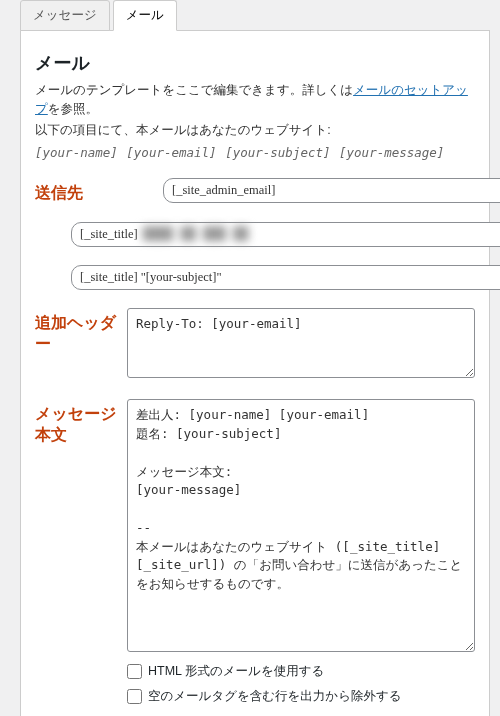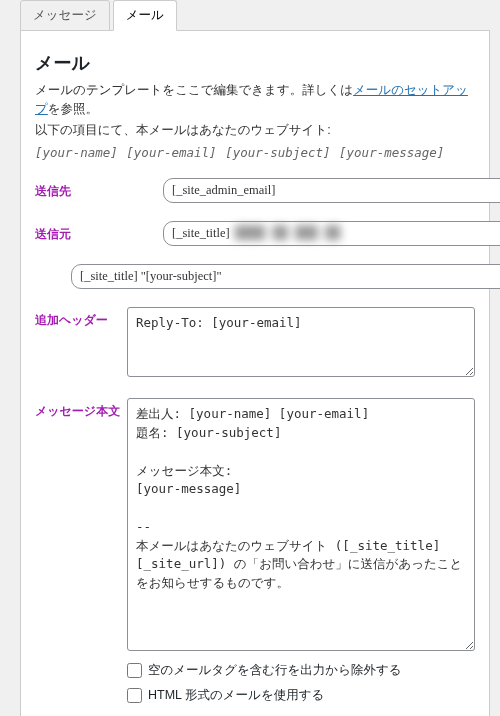--- a/index.html
+++ b/index.html
@@ -67,23 +67,23 @@
     font-style: italic;
   }
   .form-row {
     display: flex;
     align-items: flex-start;
     margin-bottom: 18px;
   }
   .form-row > label.field-label {
     width: 92px;
     flex: none;
-    font-size: 12px;
+    font-size: 16px;
     font-weight: 600;
-    color: #a21caf;
+    color: #c2410c;
     padding-top: 5px;
   }
   .form-row > .field-body {
     flex: 1;
   }
   input[type="text"].txt {
     width: 100%;
     border: 1px solid #8c8f94;
     border-radius: 10px;
     padding: 4px 8px;
@@ -144,21 +144,20 @@
   <div class="tags-line">[your-name] [your-email] [your-subject] [your-message]</div>
 
   <div class="form-row">
     <label class="field-label">送信先</label>
     <div class="field-body">
       <input type="text" class="txt" value="[_site_admin_email]" style="">
     </div>
   </div>
 
   <div class="form-row">
-    <label class="field-label">送信元</label>
     <div class="field-body" style="position:relative;">
       <input type="text" class="txt" value="[_site_title] " style="">
       <span class="blur" style="position:absolute; left:108px; top:4px; font-family: ui-monospace, Menlo, monospace; font-size:12.5px;">████ ██ ███ ██</span>
     </div>
   </div>
 
   <div class="form-row">
     <div class="field-body">
       <input type="text" class="txt" value="[_site_title] &quot;[your-subject]&quot;" style="">
     </div>
@@ -178,22 +177,22 @@
 題名: [your-subject]
 
 メッセージ本文:
 [your-message]
 
 -- 
 本メールはあなたのウェブサイト ([_site_title] [_site_url]) の「お問い合わせ」に送信があったことをお知らせするものです。</textarea>
 
       <div class="check-row">
         <input type="checkbox" style="">
-        <span>空のメールタグを含む行を出力から除外する</span>
+        <span>HTML 形式のメールを使用する</span>
       </div>
       <div class="check-row">
         <input type="checkbox" style="">
-        <span>HTML 形式のメールを使用する</span>
+        <span>空のメールタグを含む行を出力から除外する</span>
       </div>
     </div>
   </div>
 
 </div>
 
 </body></html>

